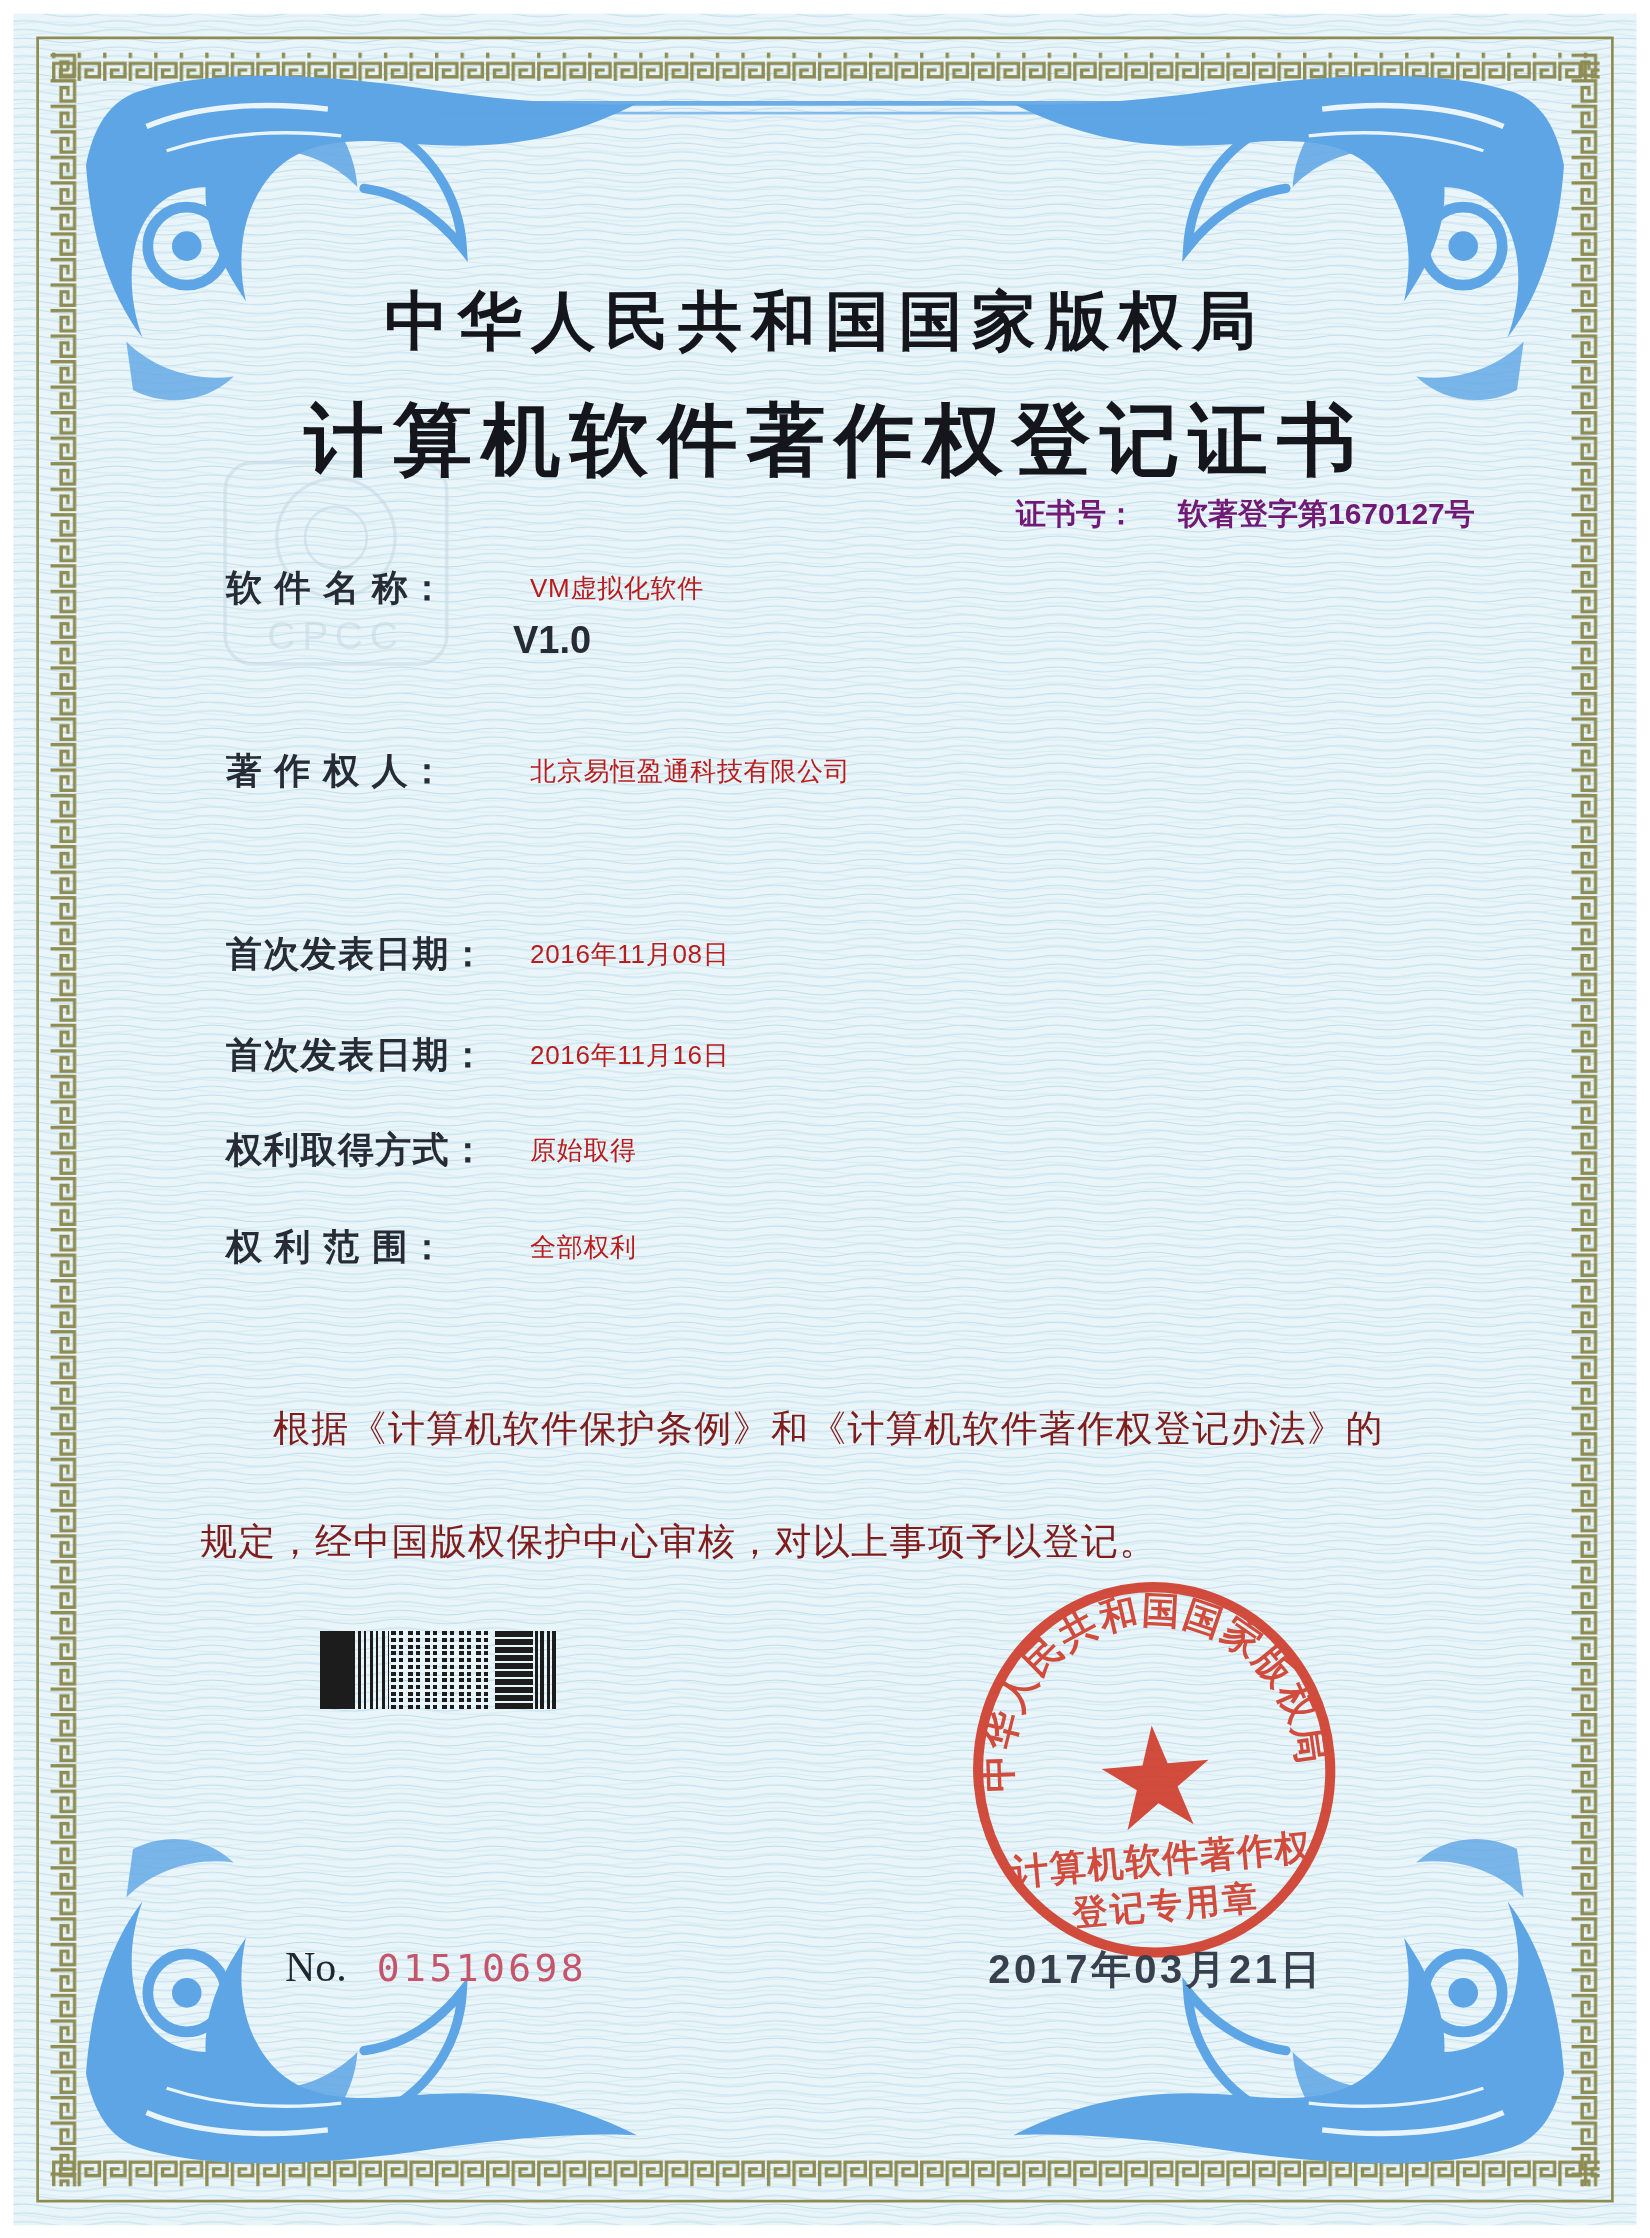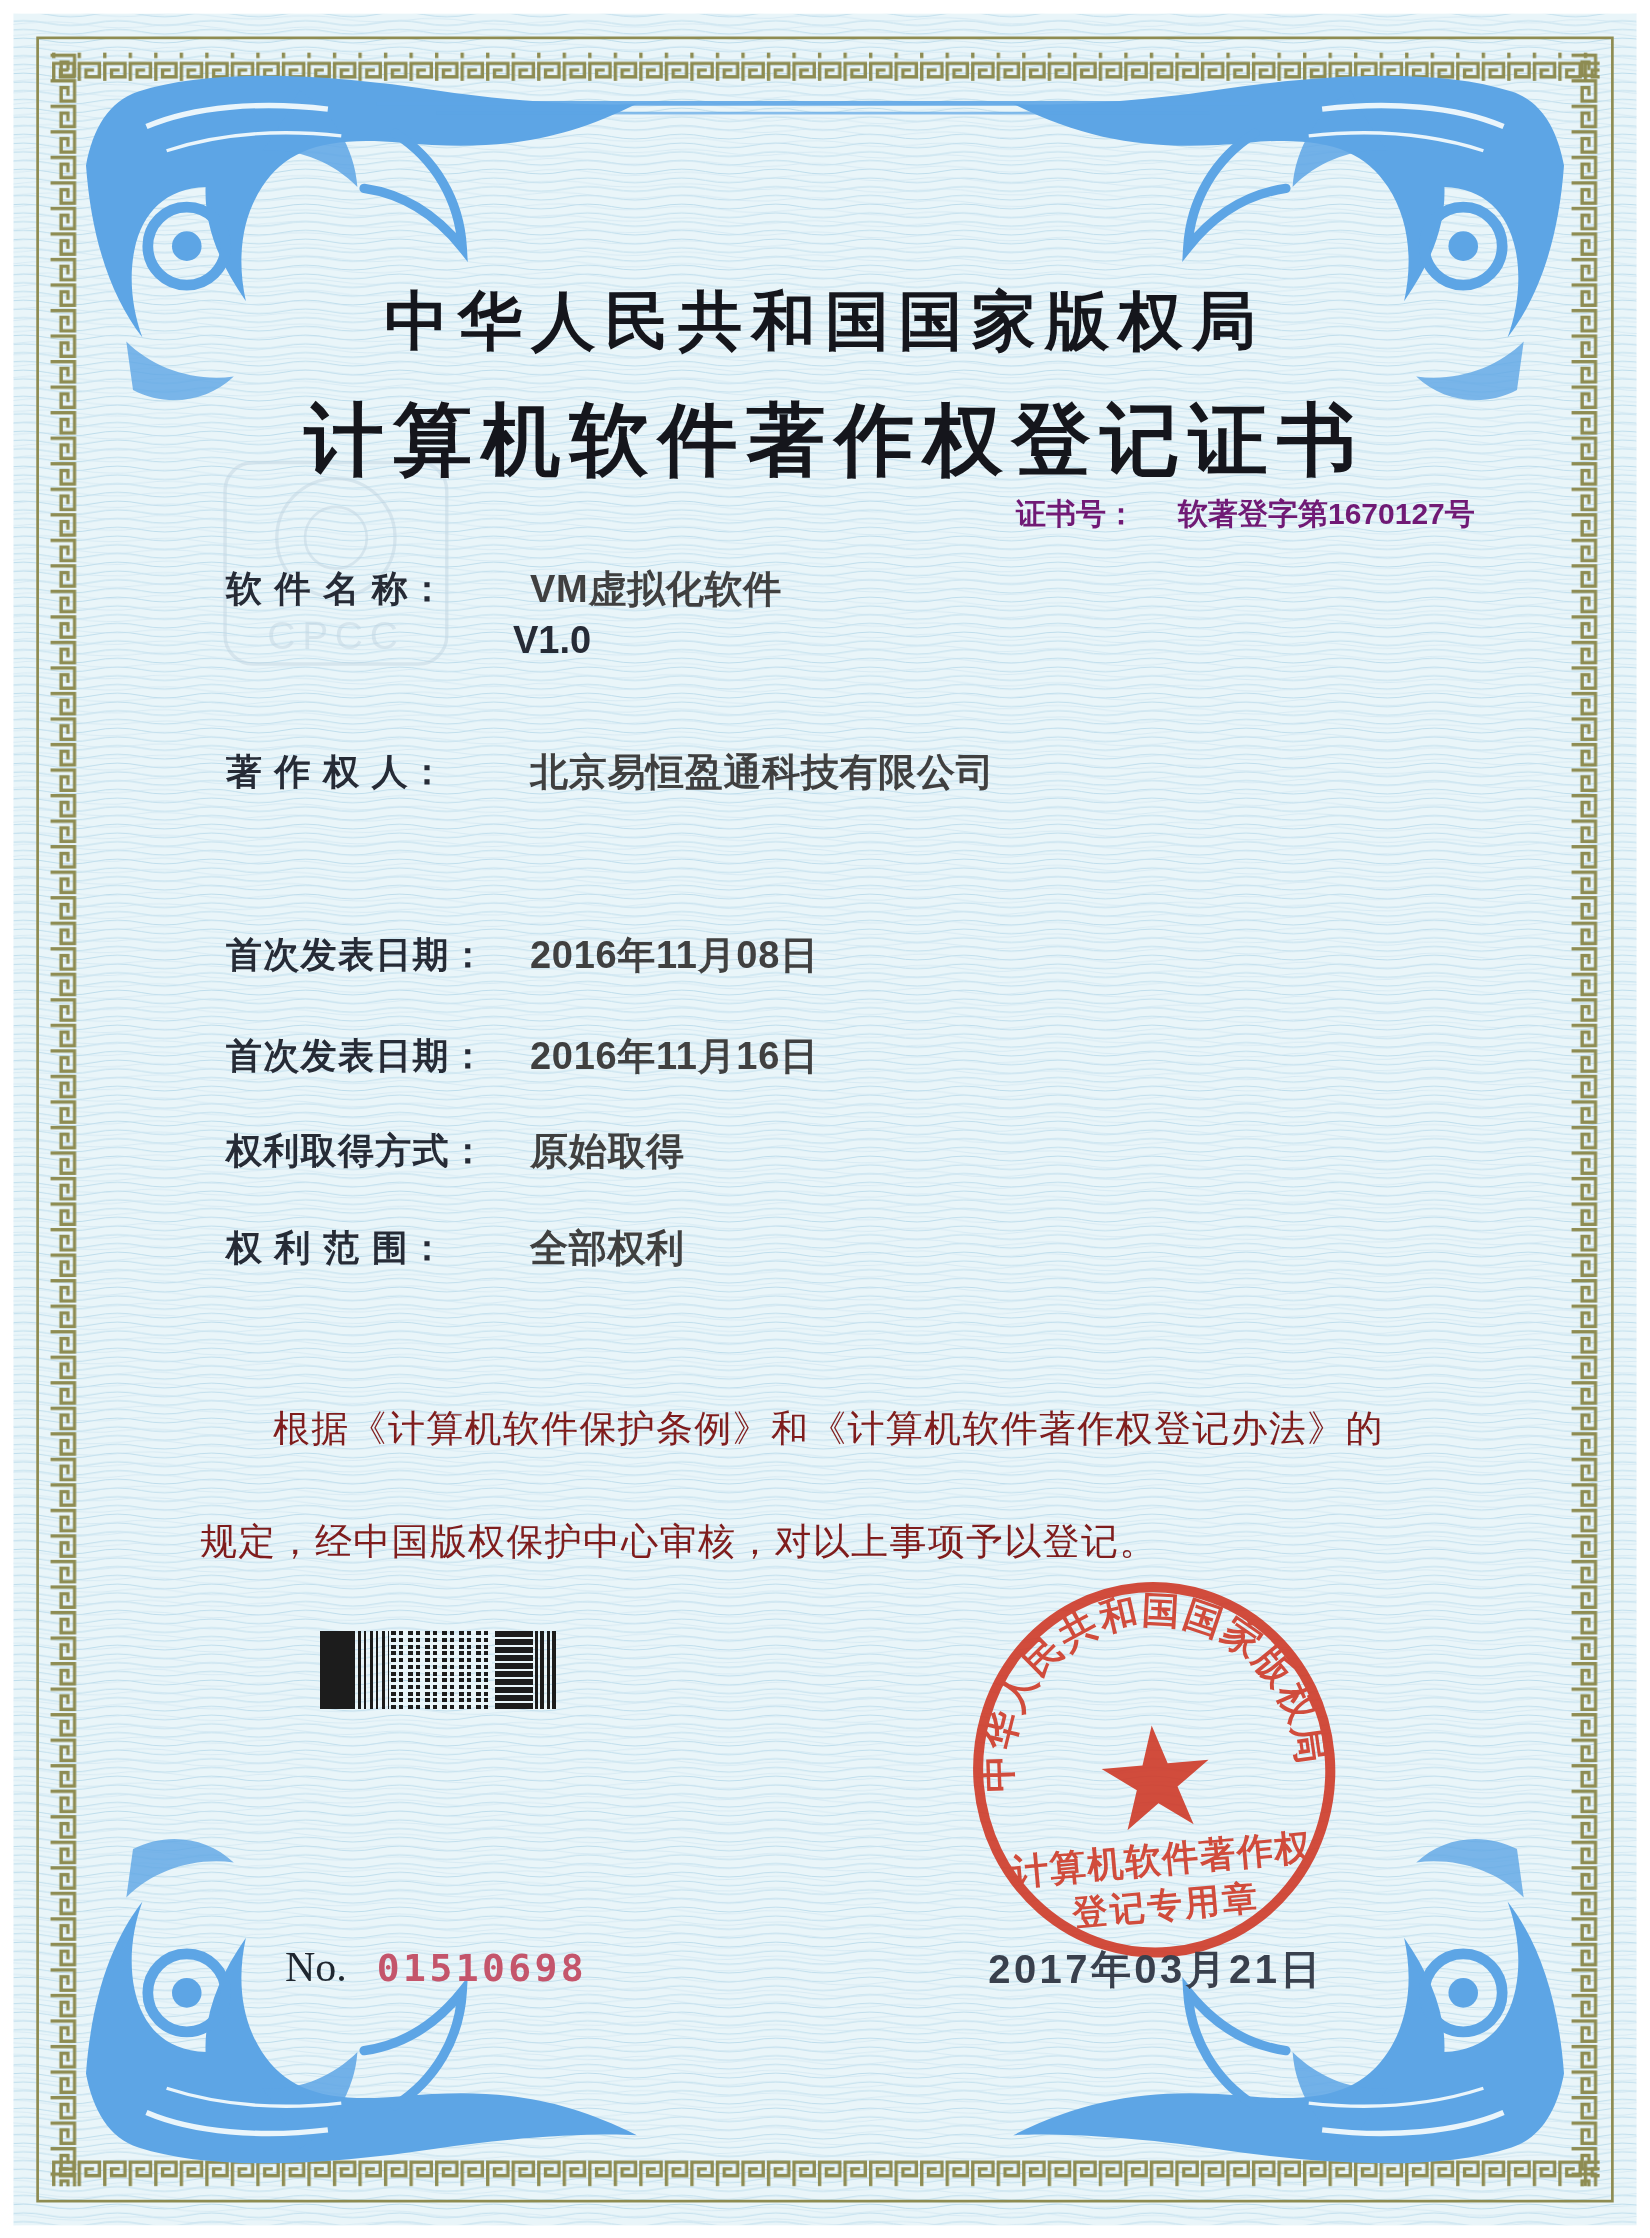--- a/index.html
+++ b/index.html
@@ -10,40 +10,40 @@
   .authority{left:0;right:0;top:278px;text-align:center;
      font-family:"Liberation Serif","DejaVu Serif",serif;font-weight:700;
      font-size:64px;letter-spacing:9.4px;color:#15161c;}
   .cert-title{left:0;right:0;top:388px;text-align:center;
      font-family:"Liberation Serif","DejaVu Serif",serif;font-weight:700;
      font-size:79px;letter-spacing:9.4px;color:#15161c;padding-left:20px;}
   .certno{left:1016px;top:494px;display:flex;gap:42px;
      font-size:30px;font-weight:700;color:#701a75;}
   .row{position:absolute;left:210px;display:flex;align-items:center;margin-left:16px;}
   .row .lab{width:304px;font-size:36px;font-weight:700;letter-spacing:1.3px;color:#262b36;flex:none;}
-  .row .val{font-size:38px;font-weight:700;letter-spacing:0.7px;color:#404040;white-space:nowrap;}
+  .row .val{font-size:26px;font-weight:400;letter-spacing:0.7px;color:#b91c1c;white-space:nowrap;}
   .val2{left:513px;top:619px;font-size:38px;font-weight:700;color:#262b36;}
   .para{left:200px;width:1263px;font-size:37px;font-weight:400;letter-spacing:1.3px;
         color:#7f1d1d;white-space:nowrap;}
   .barcode{left:320px;top:1631px;width:239px;height:78px;}
   .barcode>div{position:absolute;top:0;height:100%;}
   .bc-a{left:0;width:35px;background:#1c1c1c;}
   .bc-b{left:38px;width:31px;background:repeating-linear-gradient(90deg,#1c1c1c 0 3.4px,rgba(0,0,0,0) 3.4px 6px,#1c1c1c 6px 8px,rgba(0,0,0,0) 8px 12px);}
   .bc-m{left:71px;width:101px;background:
      repeating-linear-gradient(0deg,rgba(233,245,249,0) 0 4px,#e9f5f9 4px 6.7px),
      repeating-linear-gradient(90deg,#1c1c1c 0 4.7px,rgba(0,0,0,0) 4.7px 8px,#1c1c1c 8px 12px,rgba(0,0,0,0) 12px 17px);}
   .bc-d{left:175px;width:38px;background:
      repeating-linear-gradient(0deg,rgba(233,245,249,0) 0 6px,#e9f5f9 6px 8px),#1c1c1c;}
   .bc-c{left:215px;width:24px;background:repeating-linear-gradient(90deg,#1c1c1c 0 2.7px,rgba(0,0,0,0) 2.7px 5.4px,#1c1c1c 5.4px 9.4px,rgba(0,0,0,0) 9.4px 12px);}
   .seal-date{left:961px;top:1942px;width:390px;text-align:center;
      font-size:40px;font-weight:700;letter-spacing:3.4px;color:#39404d;}
   .serial{left:285px;top:1943px;display:flex;align-items:baseline;gap:30px;}
   .serial .no{font-family:"Liberation Serif","DejaVu Serif",serif;font-size:42px;color:#1f2730;}
   .serial .num{font-family:"DejaVu Sans Mono","Liberation Mono",monospace;
-     font-size:38px;letter-spacing:3.4px;color:#c4556b;font-weight:700;}
+     font-size:38px;letter-spacing:3.4px;color:#c4556b;font-weight:400;}
 </style>
 </head>
 <body>
 
 <div class="page">
 
   <svg class="bg-svg" viewBox="0 0 2456 3332">
     <defs>
       <pattern id="wv" width="140" height="13" patternUnits="userSpaceOnUse">
         <path d="M0,8 Q35,1 70,8 T140,8" fill="none" stroke="#b6d8e9" stroke-width="1.4"></path>

